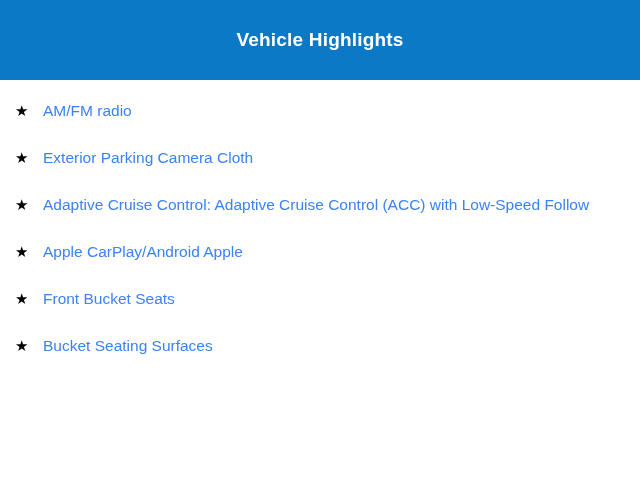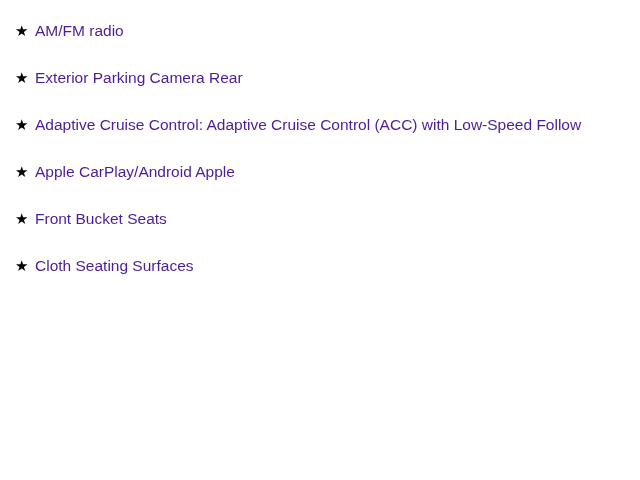--- a/index.html
+++ b/index.html
@@ -53,59 +53,63 @@
     flex: 0 0 auto;
     width: 20px;
     color: #000000;
     font-size: 15px;
     line-height: 22px;
     text-align: left;
     padding-left: 1px;
   }
   .item-text {
     flex: 1 1 auto;
-    color: #4c1d95;
+    color: #3b82f6;
     font-size: 15.5px;
     line-height: 22px;
     padding-right: 30px;
+    margin-left: 8px;
   }
 </style>
 </head>
 <body>
 
 <div class="page">
 
+  <div class="header-bar">
+    <div class="header-title">Vehicle Highlights</div>
+  </div>
 
   <ul class="highlights-list">
 
     <li class="highlight-item">
       <span class="bullet-star">★</span>
       <span class="item-text">AM/FM radio</span>
     </li>
 
     <li class="highlight-item">
       <span class="bullet-star">★</span>
-      <span class="item-text">Exterior Parking Camera Rear</span>
+      <span class="item-text">Exterior Parking Camera Cloth</span>
     </li>
 
     <li class="highlight-item">
       <span class="bullet-star">★</span>
       <span class="item-text">Adaptive Cruise Control: Adaptive Cruise Control (ACC) with Low-Speed Follow</span>
     </li>
 
     <li class="highlight-item">
       <span class="bullet-star">★</span>
       <span class="item-text">Apple CarPlay/Android Apple</span>
     </li>
 
     <li class="highlight-item">
       <span class="bullet-star">★</span>
       <span class="item-text">Front Bucket Seats</span>
     </li>
 
     <li class="highlight-item">
       <span class="bullet-star">★</span>
-      <span class="item-text">Cloth Seating Surfaces</span>
+      <span class="item-text">Bucket Seating Surfaces</span>
     </li>
 
   </ul>
 
 </div>
 
 </body></html>

